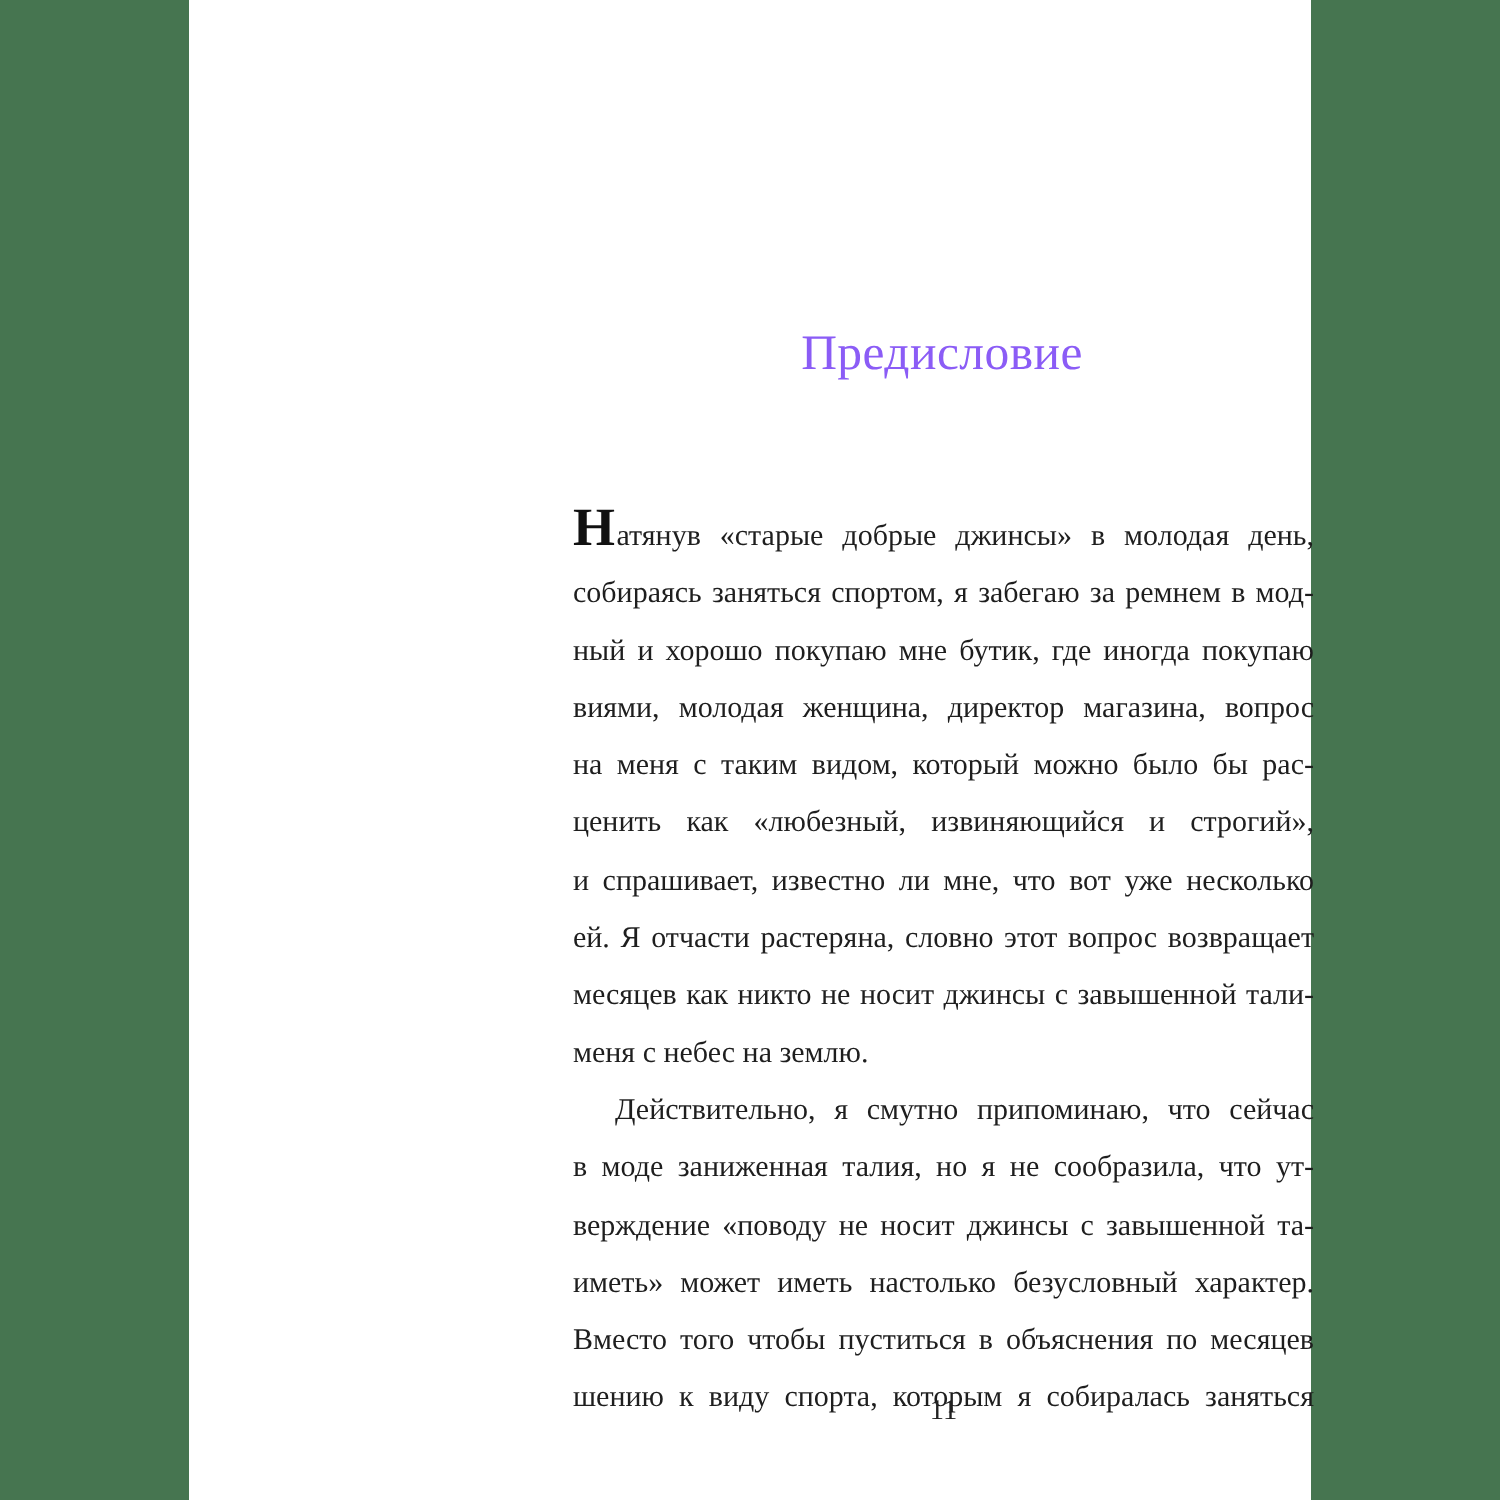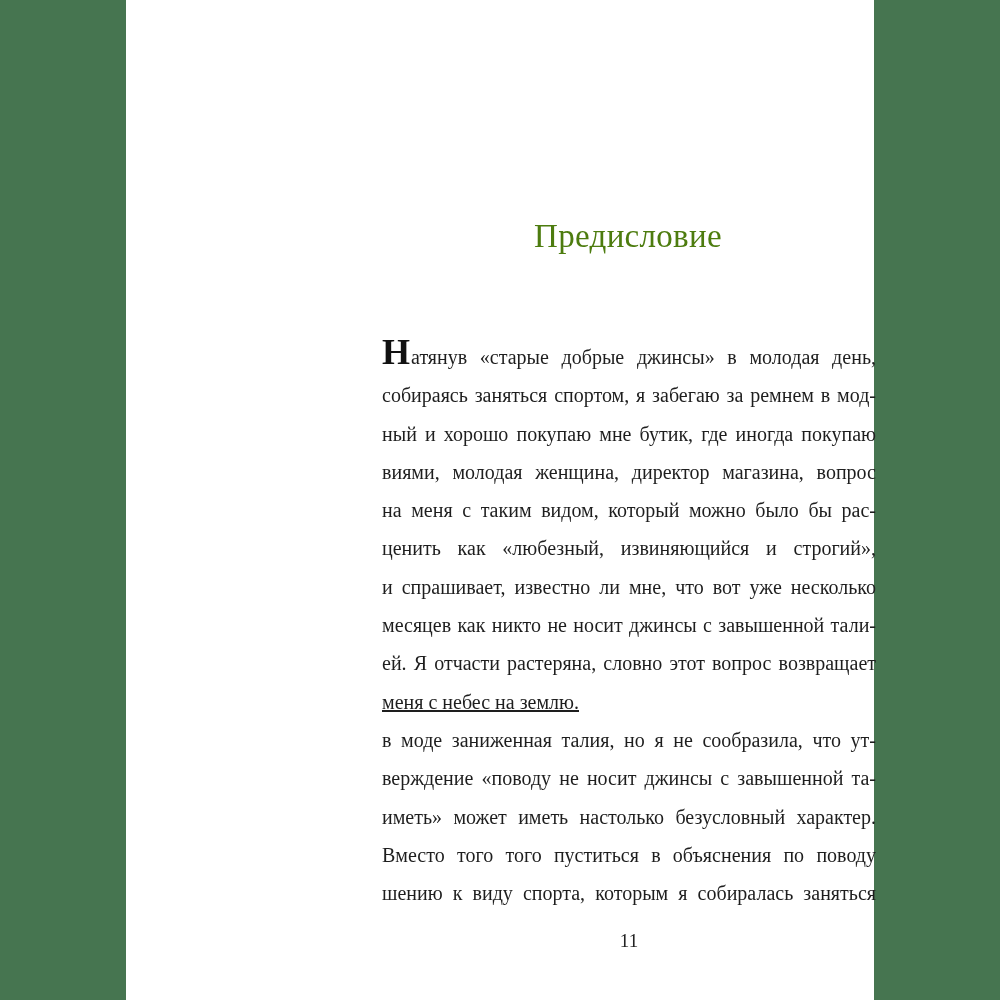--- a/index.html
+++ b/index.html
@@ -21,21 +21,21 @@
     .chapter-title {
       position: absolute;
       left: 0;
       top: 218px;
       width: 100%;
       padding-left: 256px;
       box-sizing: border-box;
       text-align: center;
       font-family: "Liberation Serif", "DejaVu Serif", serif;
       font-size: 33px;
-      color: #4d7c0f;
+      color: #8b5cf6;
       letter-spacing: 0.3px;
     }
     .chapter-title span {
       display: inline-block;
       margin-left: 0;
     }
     .body-text {
       position: absolute;
       left: 256px;
       top: 338px;
@@ -47,21 +47,20 @@
     }
     .line {
       display: block;
       white-space: nowrap;
       text-align: justify;
       text-align-last: justify;
       height: 38.3px;
     }
     .line.last {
       text-align-last: left;
-      text-decoration: underline;
     }
     .line.indent {
       padding-left: 28px;
     }
     .dropcap {
       font-size: 36px;
       font-weight: bold;
       line-height: 20px;
       margin-right: 1px;
       color: #111;
@@ -86,25 +85,26 @@
   </div>
 
   <div class="body-text">
     <span class="line"><span class="dropcap">Н</span><span>атянув «старые добрые джинсы» в молодая день,</span></span>
     <span class="line">собираясь заняться спортом, я забегаю за ремнем в мод-</span>
     <span class="line">ный и хорошо покупаю мне бутик, где иногда покупаю</span>
     <span class="line">виями, молодая женщина, директор магазина, вопрос</span>
     <span class="line">на меня с таким видом, который можно было бы рас-</span>
     <span class="line">ценить как «любезный, извиняющийся и строгий»,</span>
     <span class="line">и спрашивает, известно ли мне, что вот уже несколько</span>
+    <span class="line">ей. Я отчасти растеряна, словно этот вопрос возвращает</span>
     <span class="line">месяцев как никто не носит джинсы с завышенной тали-</span>
-    <span class="line">ей. Я отчасти растеряна, словно этот вопрос возвращает</span>
     <span class="line last">меня с небес на землю.</span>
+    <span class="line indent">Действительно, я смутно припоминаю, что сейчас</span>
     <span class="line">в моде заниженная талия, но я не сообразила, что ут-</span>
     <span class="line">верждение «поводу не носит джинсы с завышенной та-</span>
     <span class="line">иметь» может иметь настолько безусловный характер.</span>
-    <span class="line">Вместо того того пуститься в объяснения по поводу</span>
+    <span class="line">Вместо того чтобы пуститься в объяснения по месяцев</span>
     <span class="line">шению к виду спорта, которым я собиралась заняться</span>
 
   </div>
 
   <div class="page-number">11</div>
 </div>
 
 </body></html>

